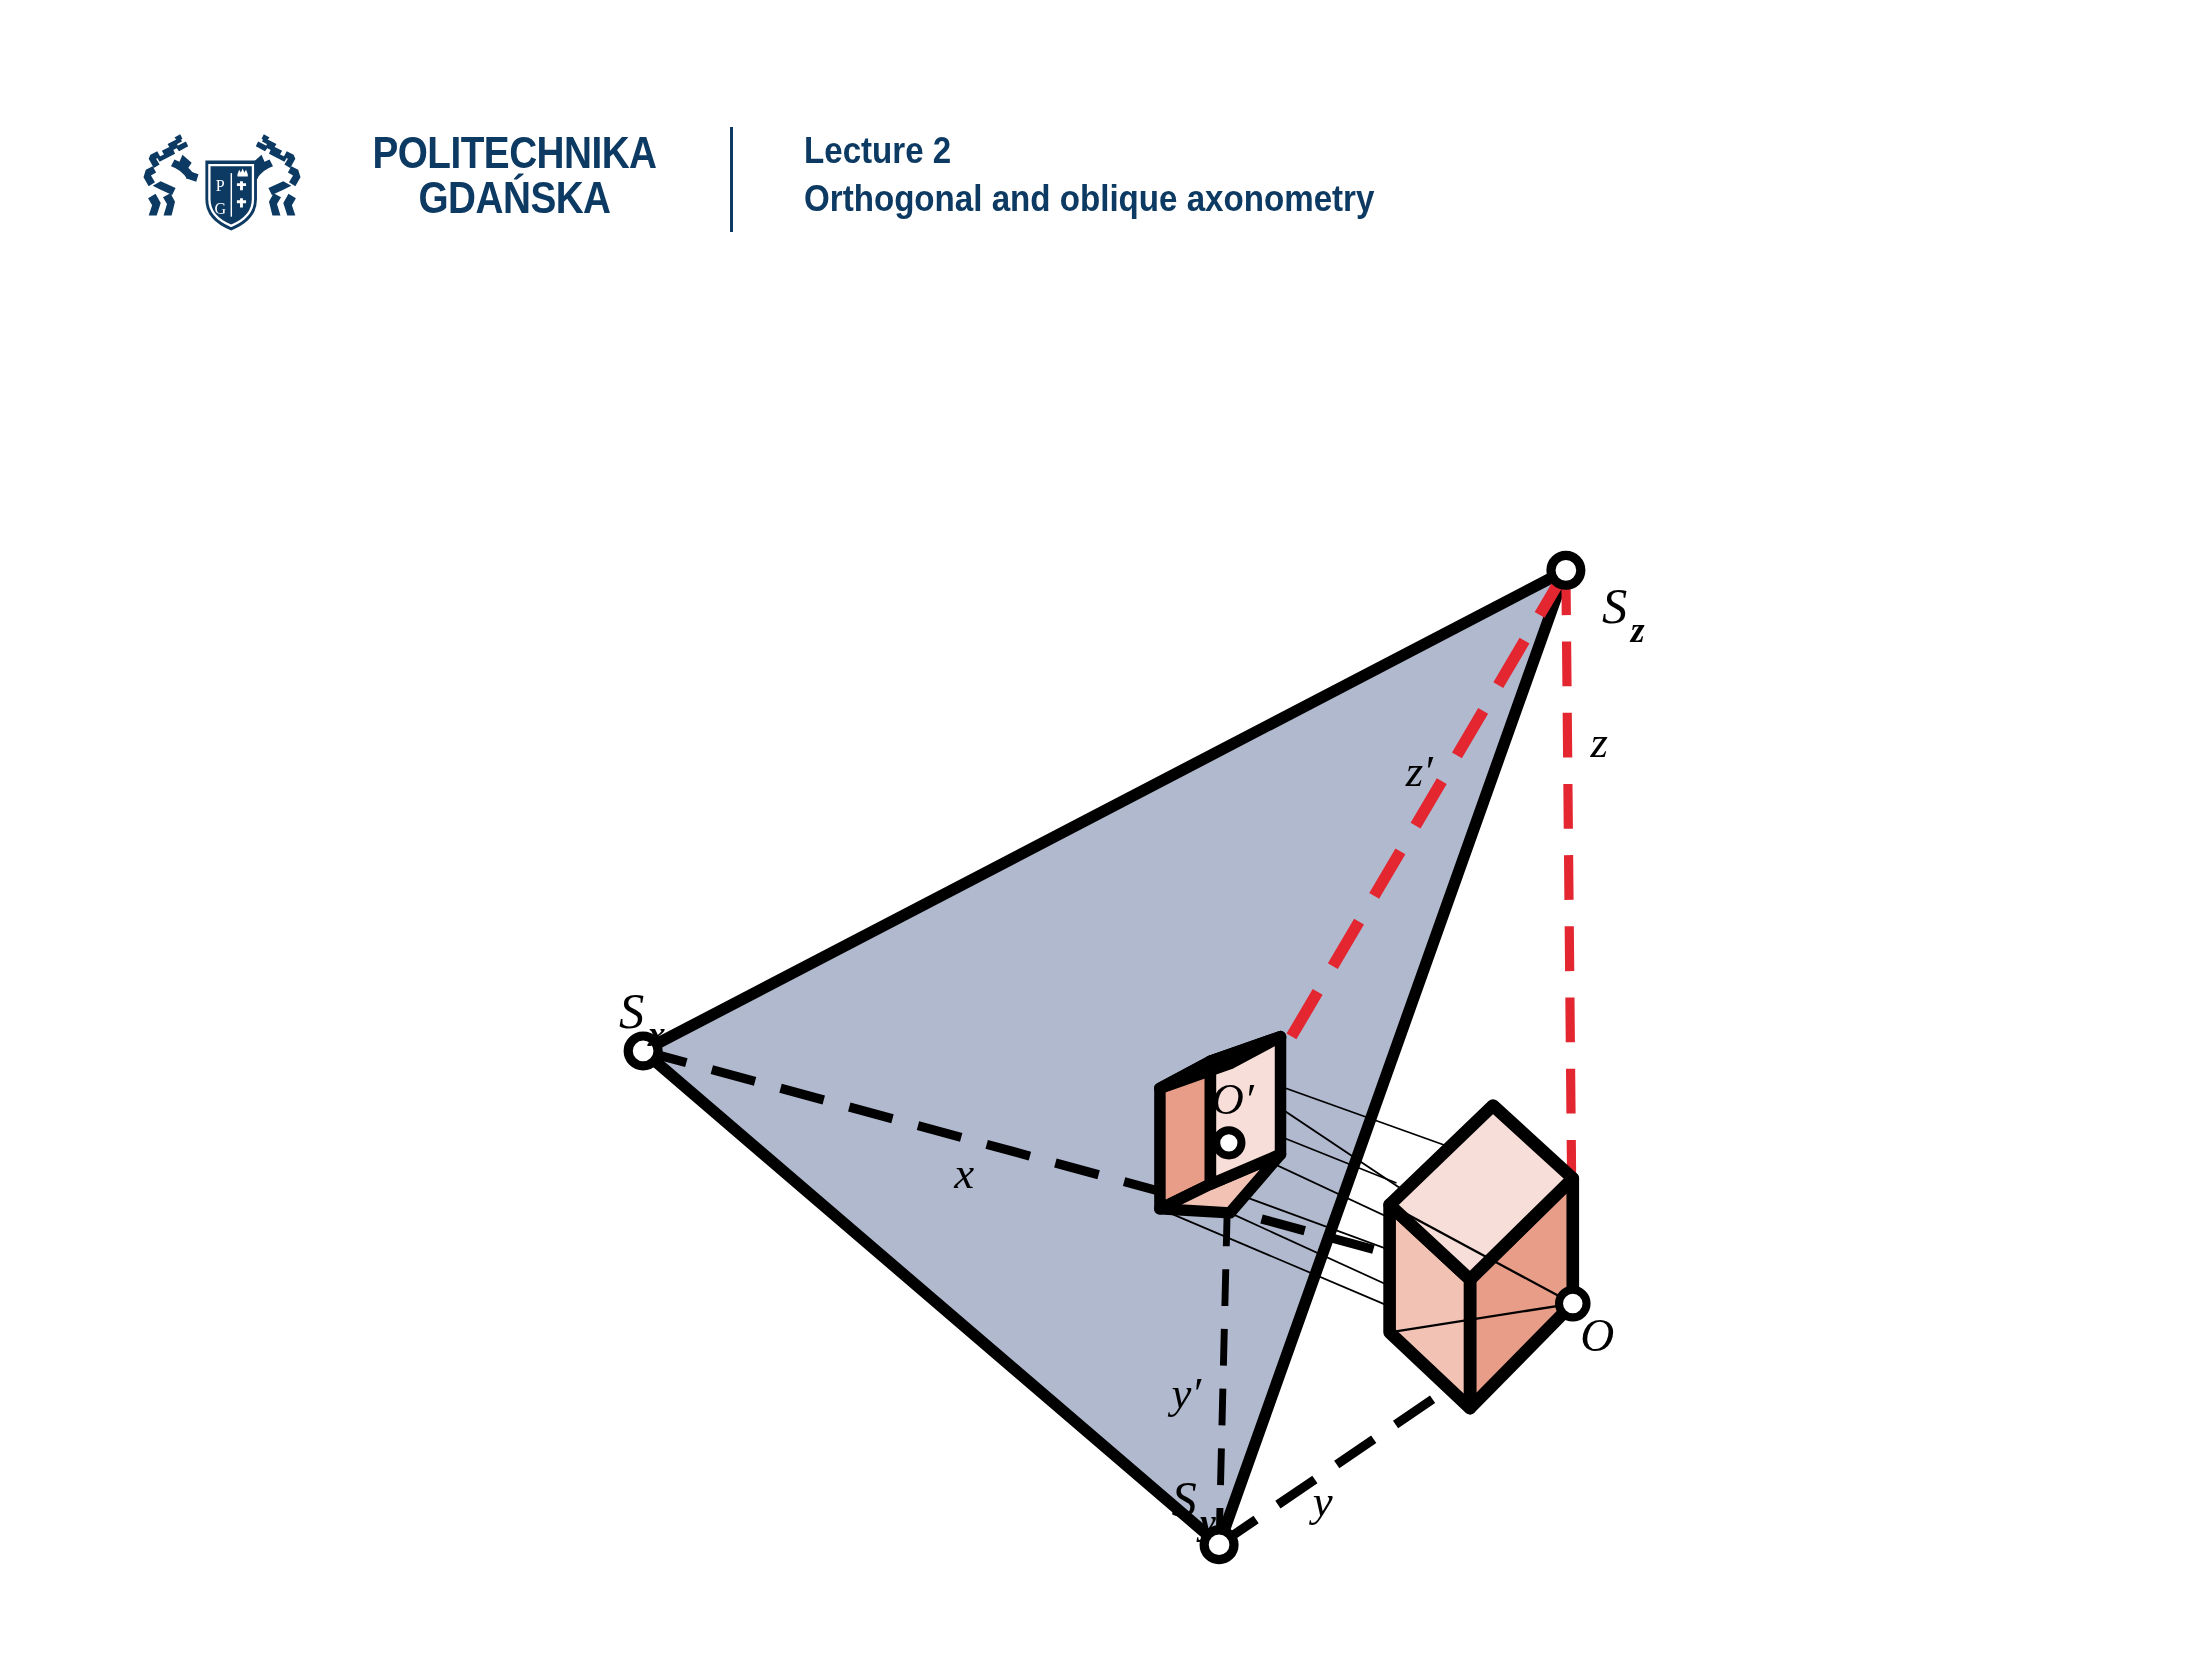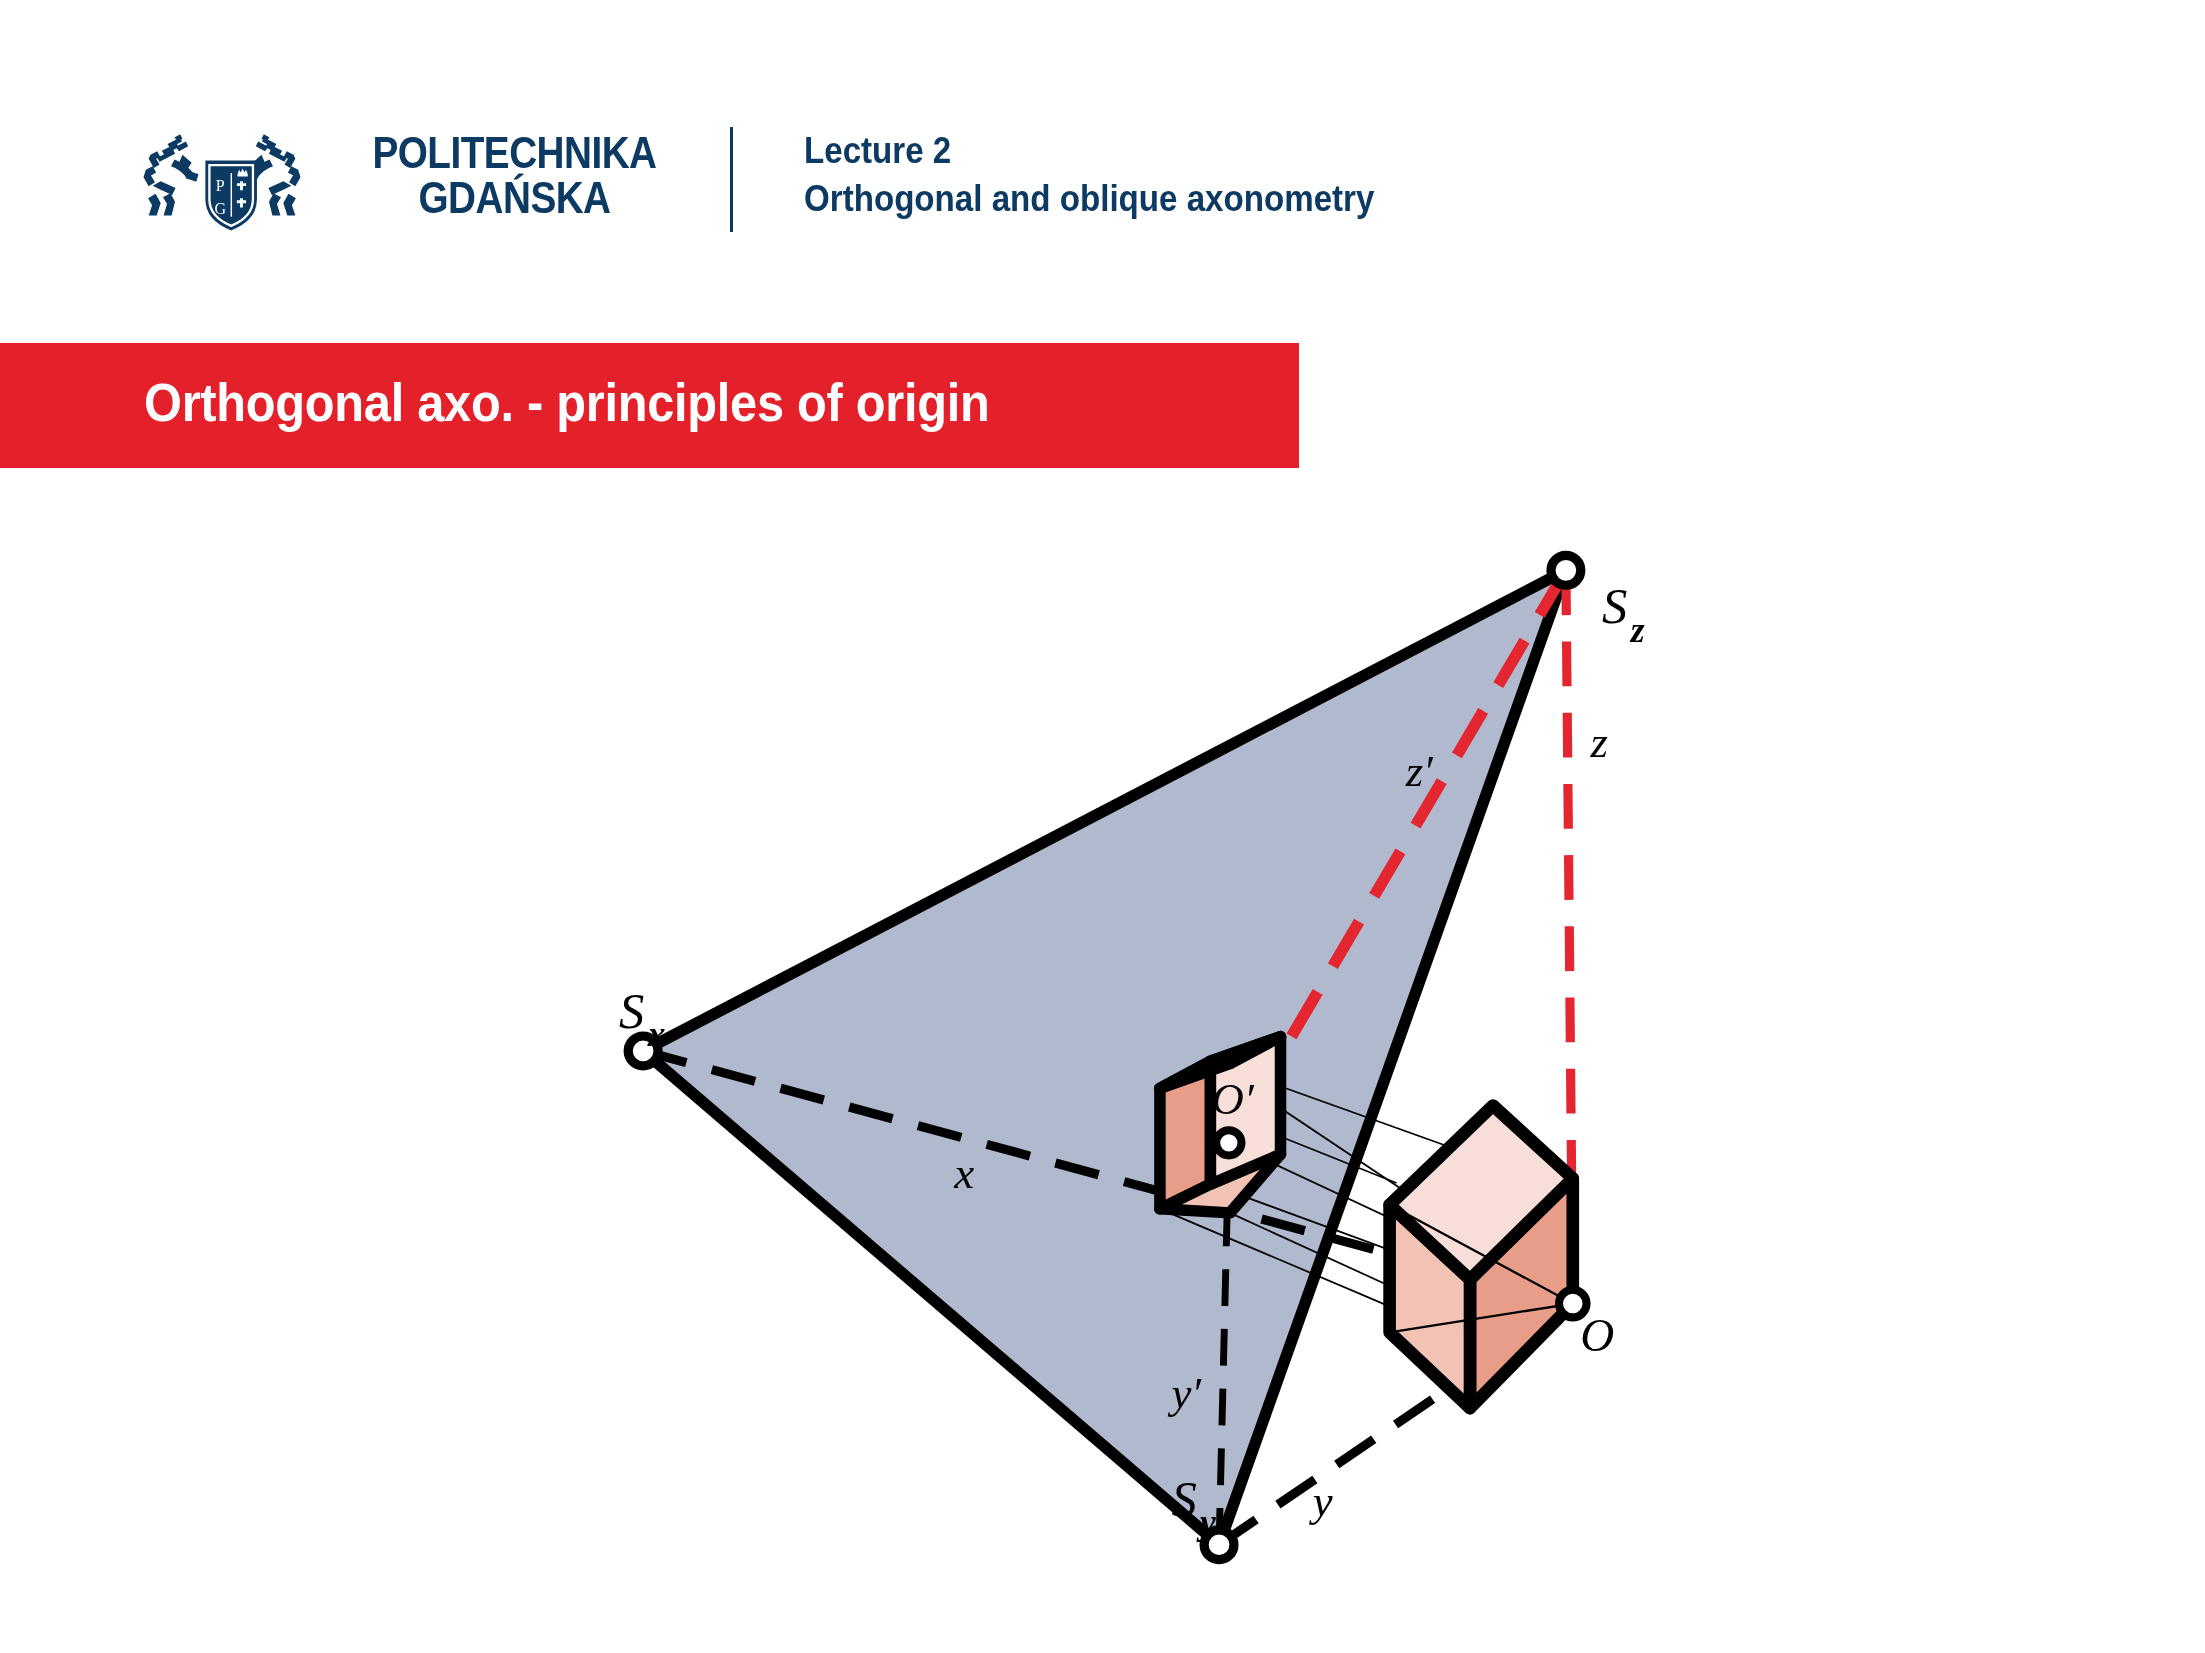--- a/index.html
+++ b/index.html
@@ -175,23 +175,20 @@
     </div>
 
     <div class="header-divider"></div>
 
     <div class="lecture-block">
       <span class="lec-line">Lecture 2</span>
       <span class="lec-line">Orthogonal and oblique axonometry</span>
     </div>
   </div>
 
-  <div class="title-bar">
-    <div class="title-text">Orthogonal axo. - principles of origin</div>
-  </div>
 
   <svg id="figure" viewBox="0 0 3840 2880" width="2205" height="1654">
 
     <polygon points="1120,1830 2123,2690 2727,993" fill="#b0b9ce" stroke="#000000" stroke-width="20" stroke-linejoin="round"></polygon>
 
     <g stroke="#000000" stroke-width="3" fill="none">
       <line x1="2739" y1="2270" x2="2140" y2="1990"></line>
       <line x1="2739" y1="2270" x2="2108" y2="1848"></line>
       <line x1="2560" y1="2010" x2="2108" y2="1848"></line>
       <line x1="2432" y1="2060" x2="2020" y2="1895"></line>

